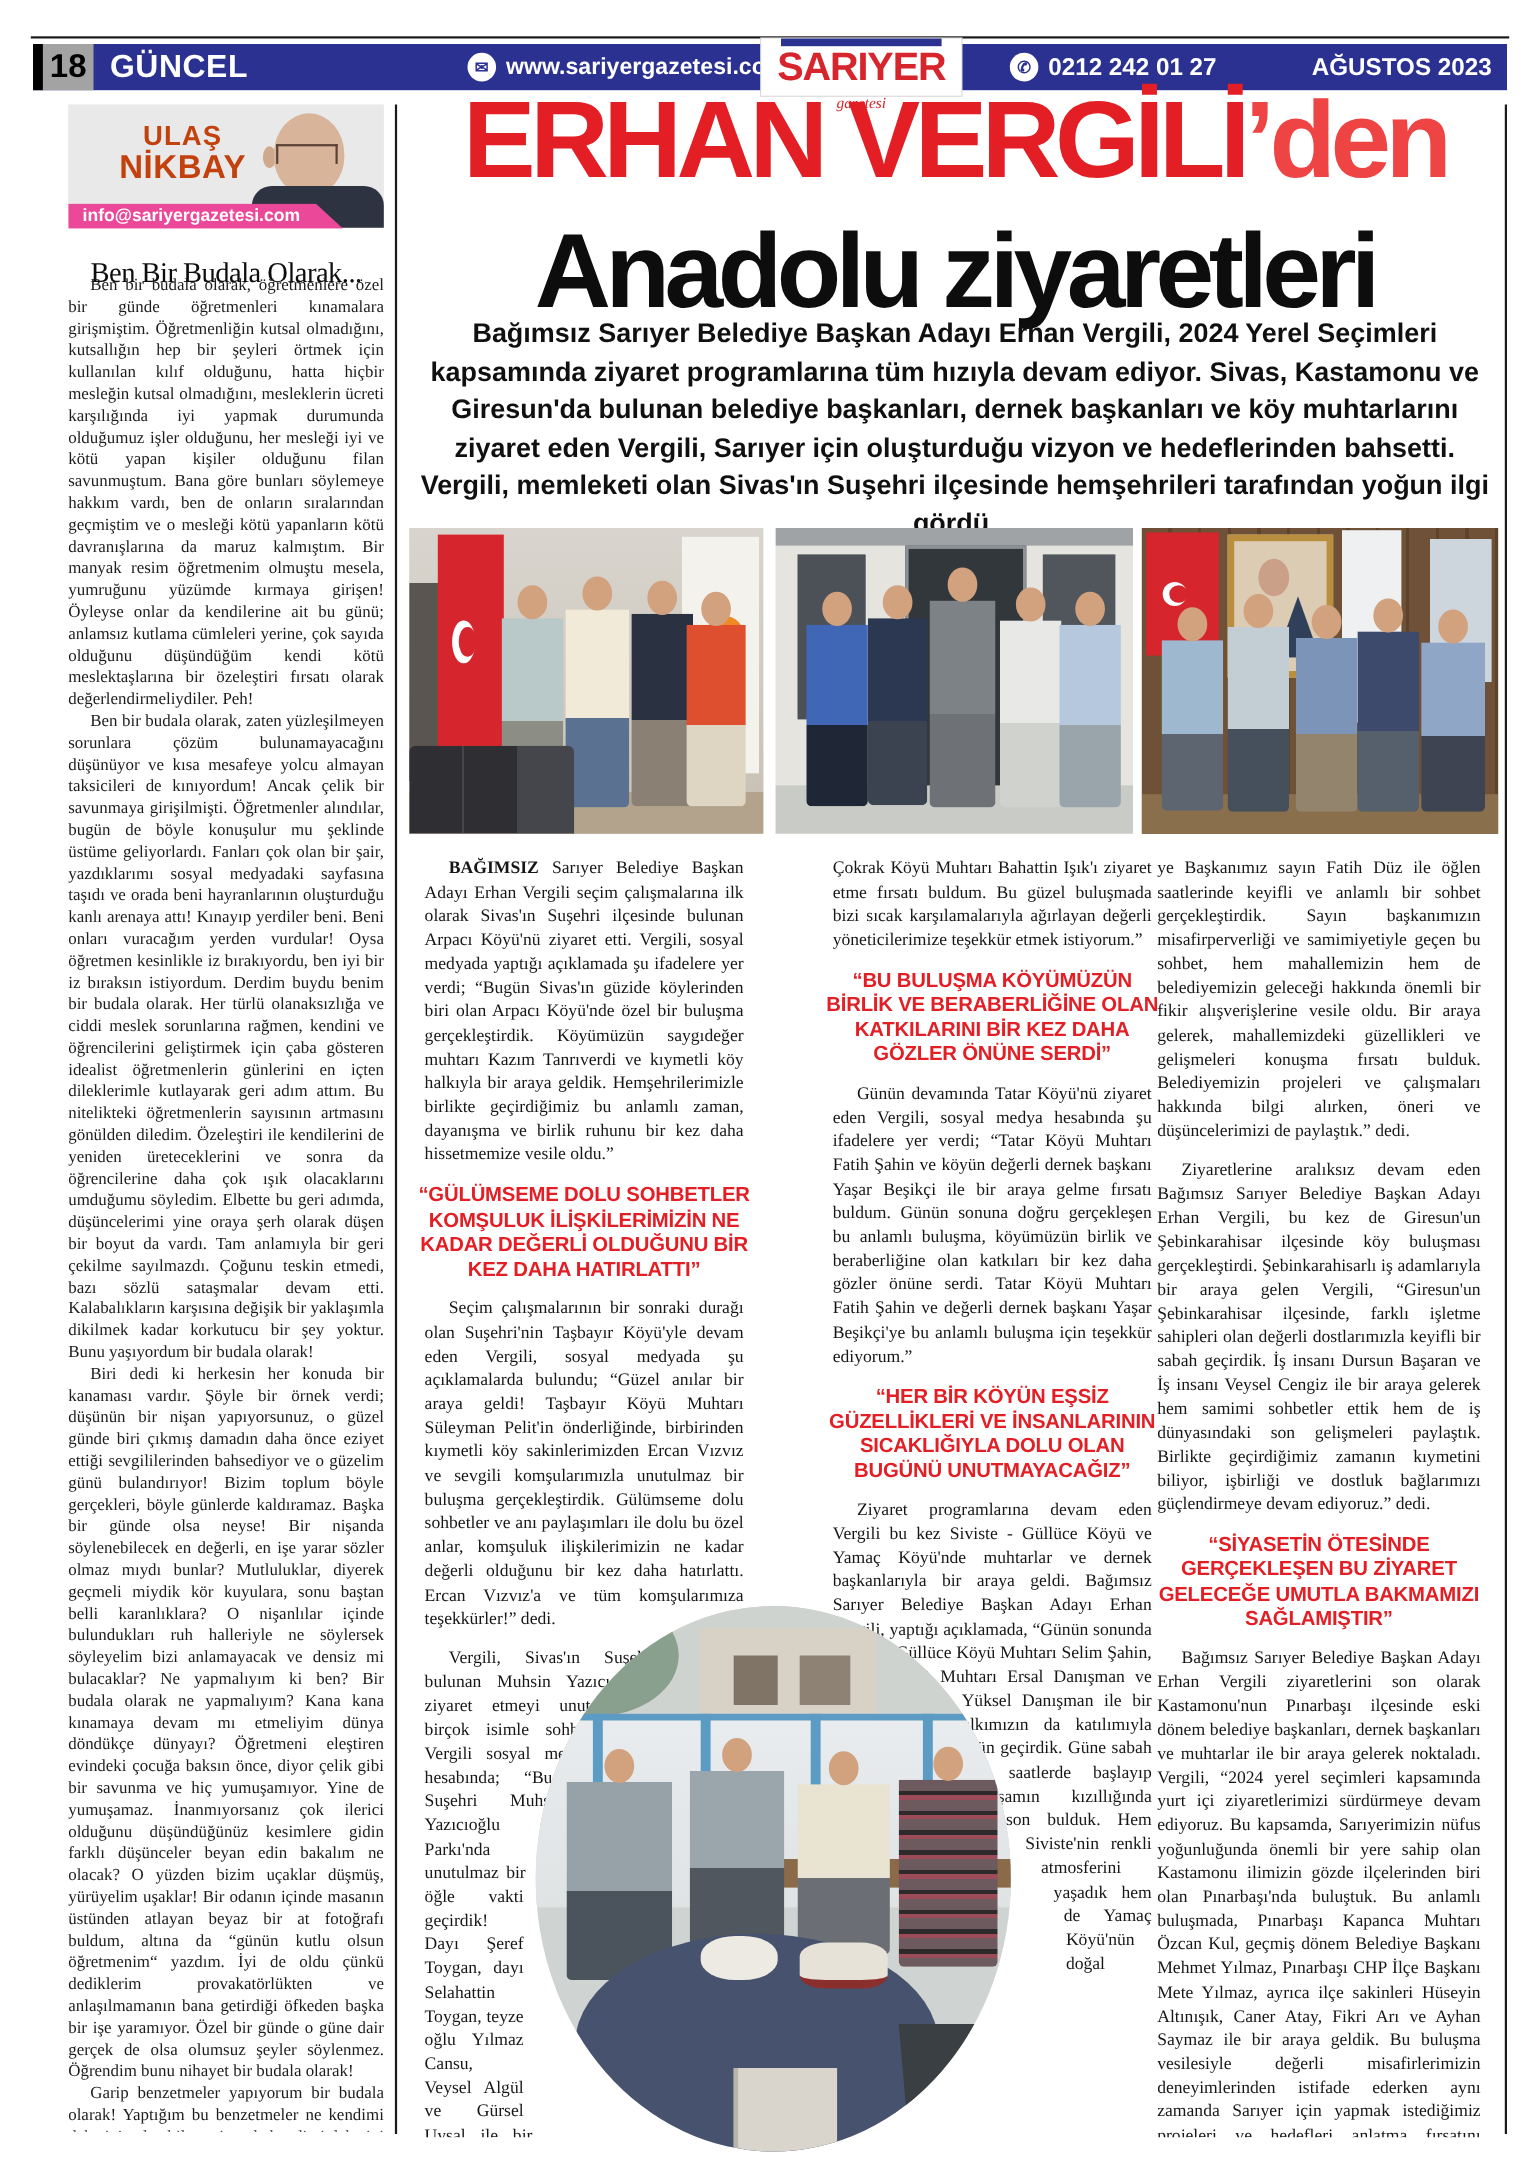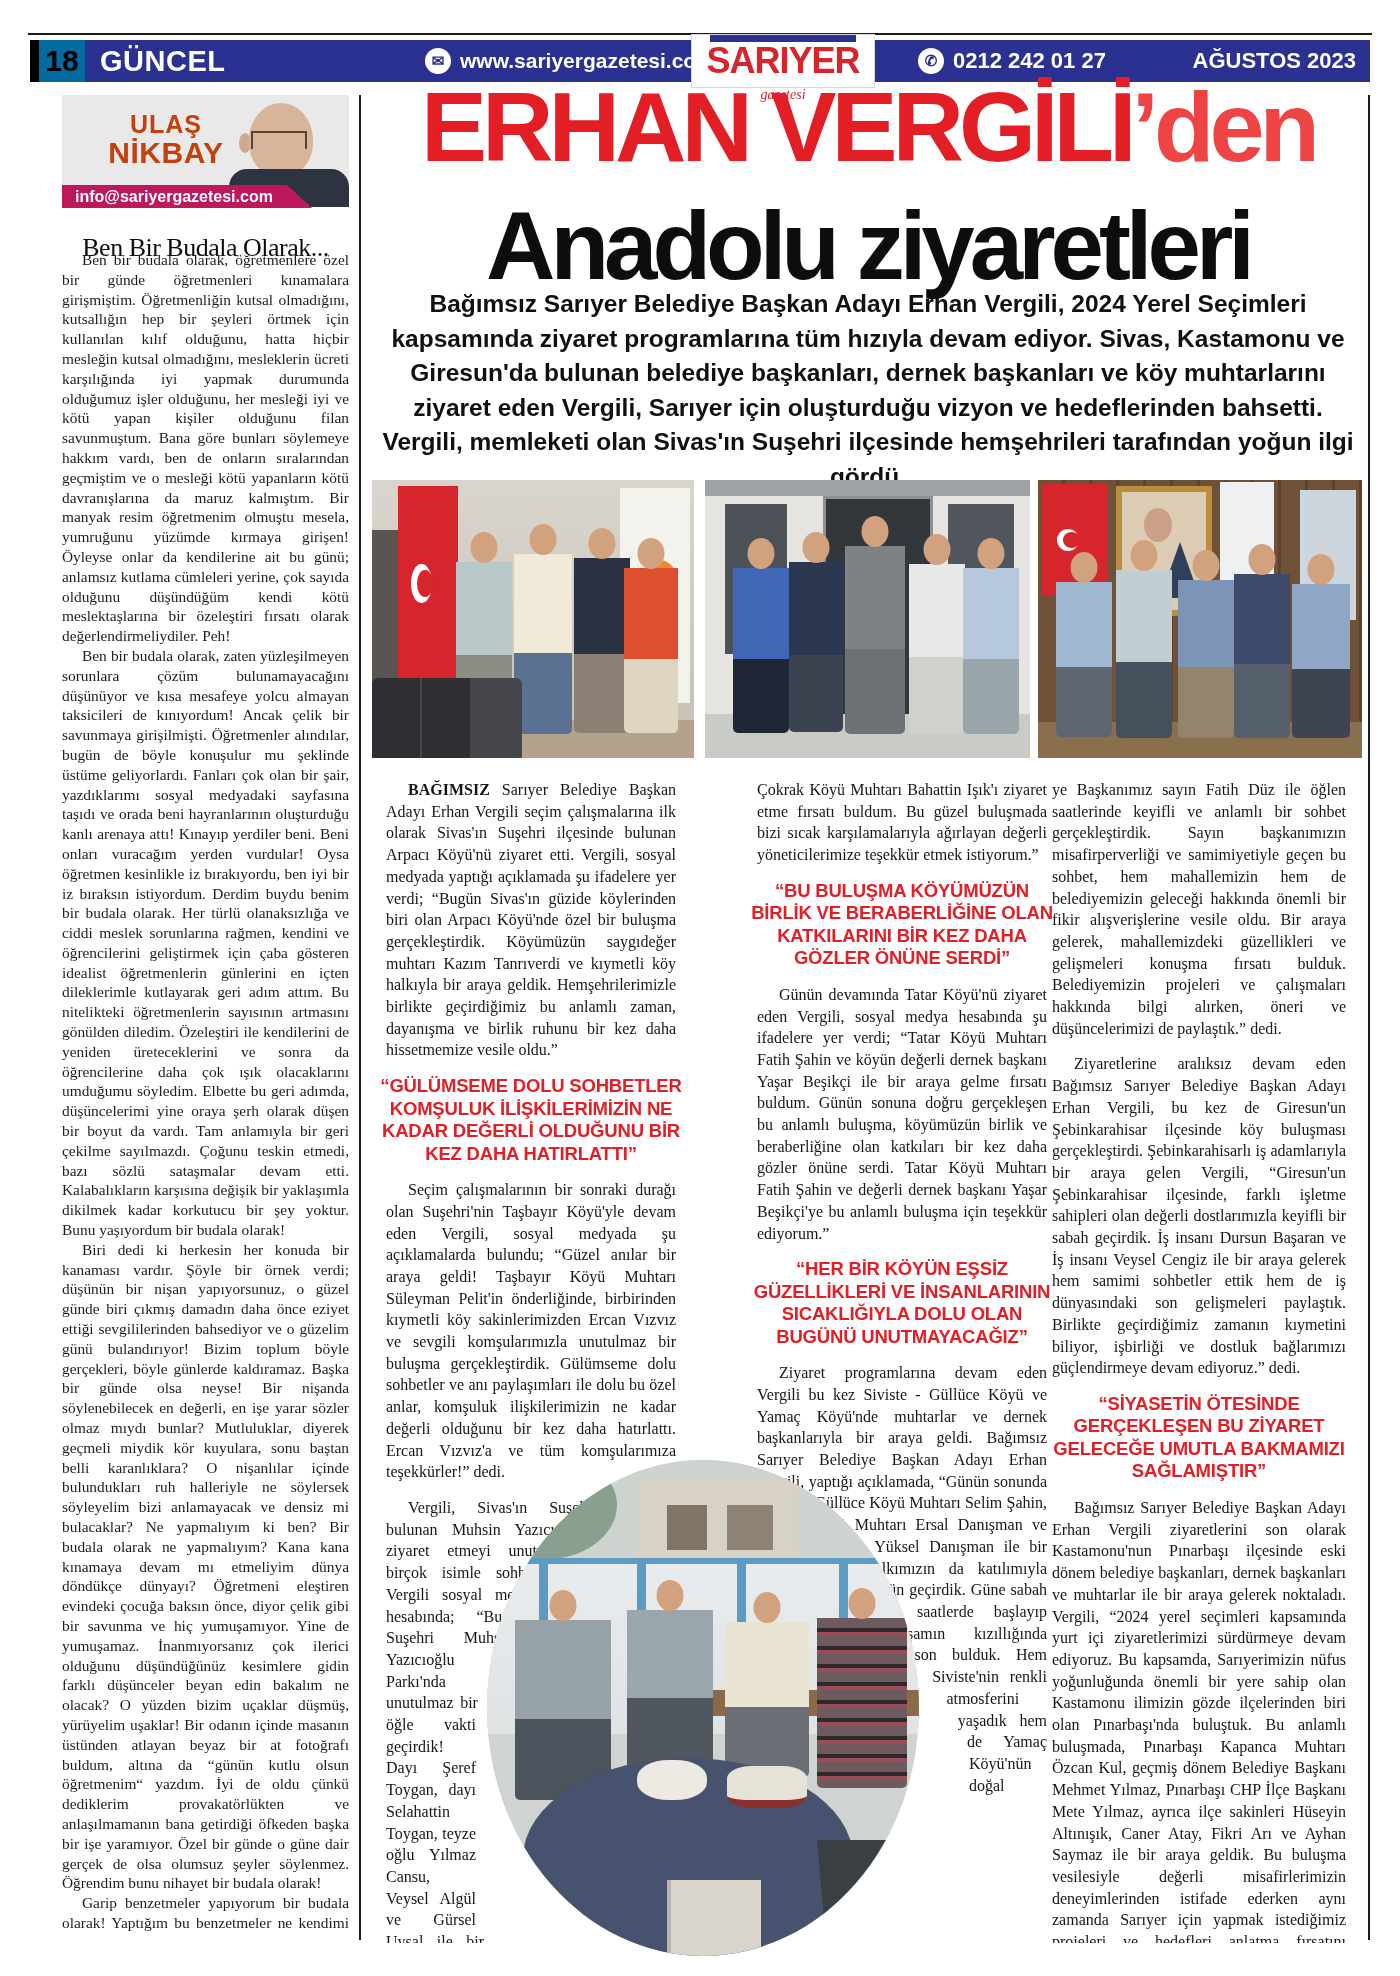--- a/index.html
+++ b/index.html
@@ -3,21 +3,21 @@
 <meta charset="utf-8">
 <style>
   html,body{margin:0;padding:0;background:#fff;}
   #page{position:relative;width:1400px;height:1976px;background:#ffffff;overflow:hidden;
         font-family:"Liberation Serif", serif;color:#111;}
   .abs{position:absolute;}
   
   #topline{position:absolute;left:28px;top:33px;width:1344px;height:2px;background:#1a1a1a;}
   #topbar{position:absolute;left:30px;top:40px;width:1340px;height:42px;background:#2b3191;}
   #notch{position:absolute;left:0;top:0;width:9px;height:42px;background:#000;}
-  #numbox{position:absolute;left:9px;top:0;width:46px;height:42px;background:#0369a1;display:flex;align-items:center;justify-content:center;
+  #numbox{position:absolute;left:9px;top:0;width:46px;height:42px;background:#a3a3a3;display:flex;align-items:center;justify-content:center;
           font-family:"Liberation Sans",sans-serif;font-weight:bold;font-size:30px;color:#000;}
   #section{position:absolute;left:70px;top:0;height:42px;display:flex;align-items:center;
            font-family:"Liberation Sans",sans-serif;font-weight:bold;font-size:29px;color:#fff;letter-spacing:0.5px;}
   .bargroup{position:absolute;top:0;height:42px;display:flex;align-items:center;gap:9px;
             font-family:"Liberation Sans",sans-serif;font-weight:bold;color:#fff;}
   .bicon{width:26px;height:26px;border-radius:50%;background:#fff;color:#2b3191;display:flex;align-items:center;justify-content:center;
          font-size:15px;font-family:"Liberation Sans",sans-serif;}
   #website{left:395px;font-size:21px;}
   #phone{left:888px;font-size:22px;}
   #issuedate{position:absolute;right:14px;top:0;height:42px;display:flex;align-items:center;
@@ -32,21 +32,21 @@
   #colbox{position:absolute;left:62px;top:95px;width:287px;height:112px;background:#e9e9e9;overflow:hidden;}
   #colname{position:absolute;left:24px;top:16px;width:160px;text-align:center;color:#c2410c;
            font-family:"Liberation Sans",sans-serif;font-weight:bold;line-height:1.05;}
   #colname .n1{font-size:25px;letter-spacing:1px;}
   #colname .n2{font-size:30px;letter-spacing:0.5px;}
   .port-head{position:absolute;right:36px;top:8px;width:64px;height:74px;border-radius:50% 50% 46% 46%;background:#d7b49a;}
   .port-ear{position:absolute;right:98px;top:38px;width:12px;height:20px;border-radius:50%;background:#cfa98e;}
   .port-glass{position:absolute;right:42px;top:36px;width:52px;height:16px;
       border-left:2px solid #5a4236;border-right:2px solid #5a4236;border-top:2px solid #5a4236;}
   .port-shirt{position:absolute;right:0px;top:74px;width:120px;height:40px;border-radius:18px 18px 0 0;background:#2e3341;}
-  #emailband{position:absolute;left:62px;top:185px;width:250px;height:23px;background:#be185d;
+  #emailband{position:absolute;left:62px;top:185px;width:250px;height:23px;background:#ec4899;
       clip-path:polygon(0 0,90% 0,100% 100%,0 100%);display:flex;align-items:center;
       font-family:"Liberation Sans",sans-serif;font-weight:bold;font-size:16px;color:#fff;padding-left:13px;box-sizing:border-box;}
   #coltitle{position:absolute;left:62px;top:213px;width:287px;text-align:center;
       font-weight:normal;font-size:26px;letter-spacing:-0.5px;color:#0d0d0d;margin-top:20px;}
   #colbody{position:absolute;left:62px;top:250px;width:287px;height:1688px;overflow:hidden;
       text-align:justify;font-size:15.4px;line-height:19.8px;color:#1c1c1c;}
   #colbody p{margin:0;text-indent:20px;}
   #divider{position:absolute;left:359px;top:95px;width:2px;height:1845px;background:#1a1a1a;}
   #rightrule{position:absolute;left:1368px;top:95px;width:2px;height:1845px;background:#1a1a1a;}
   

